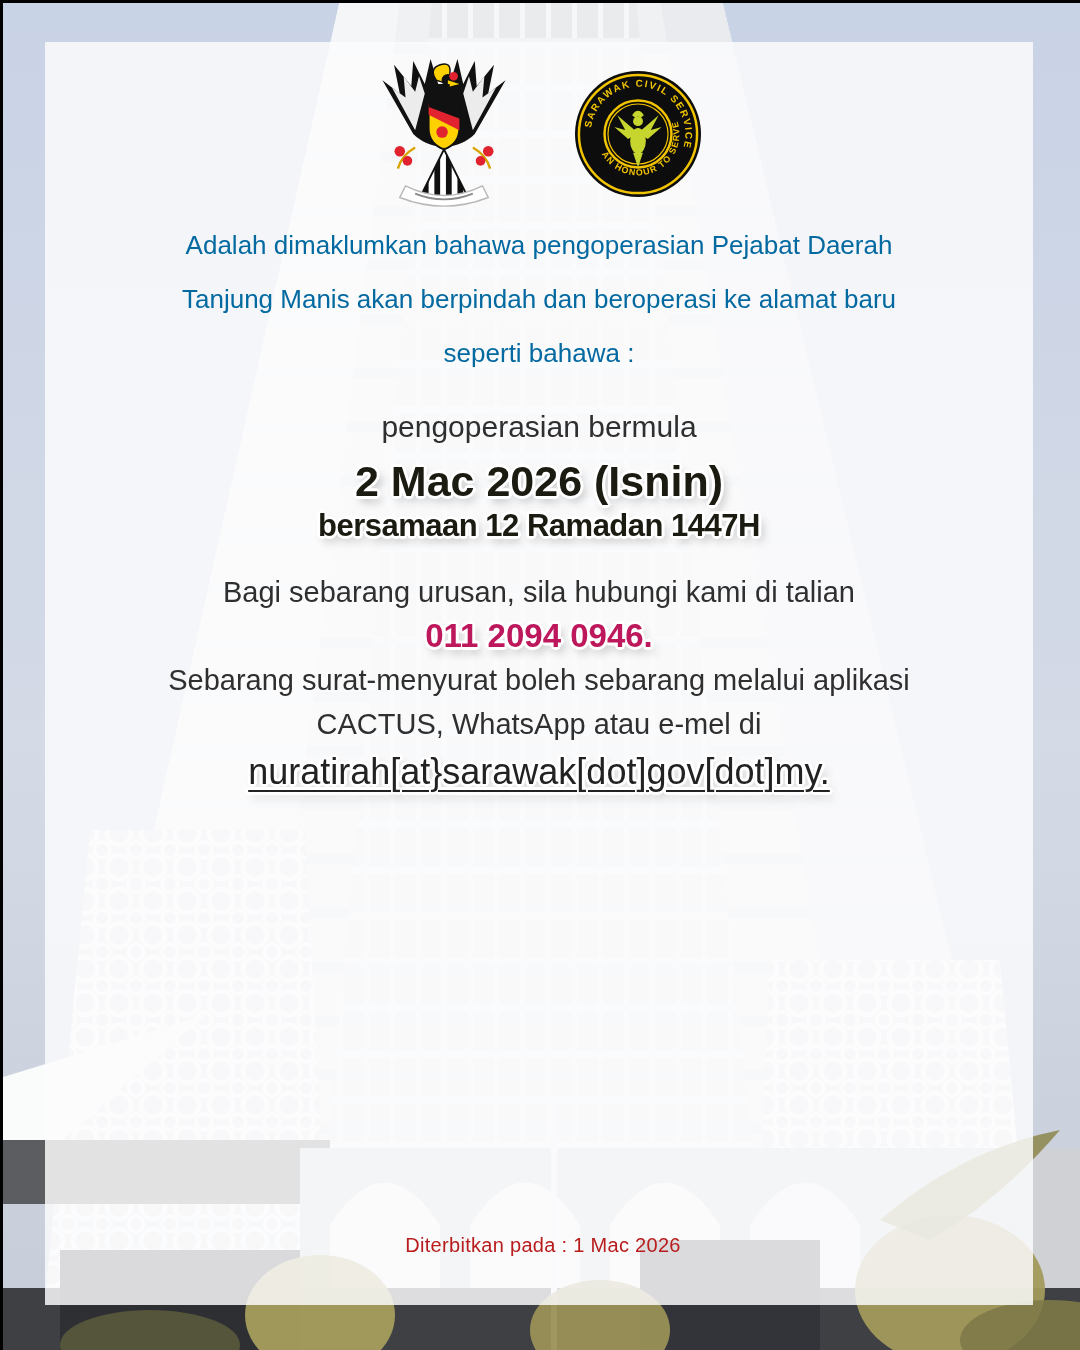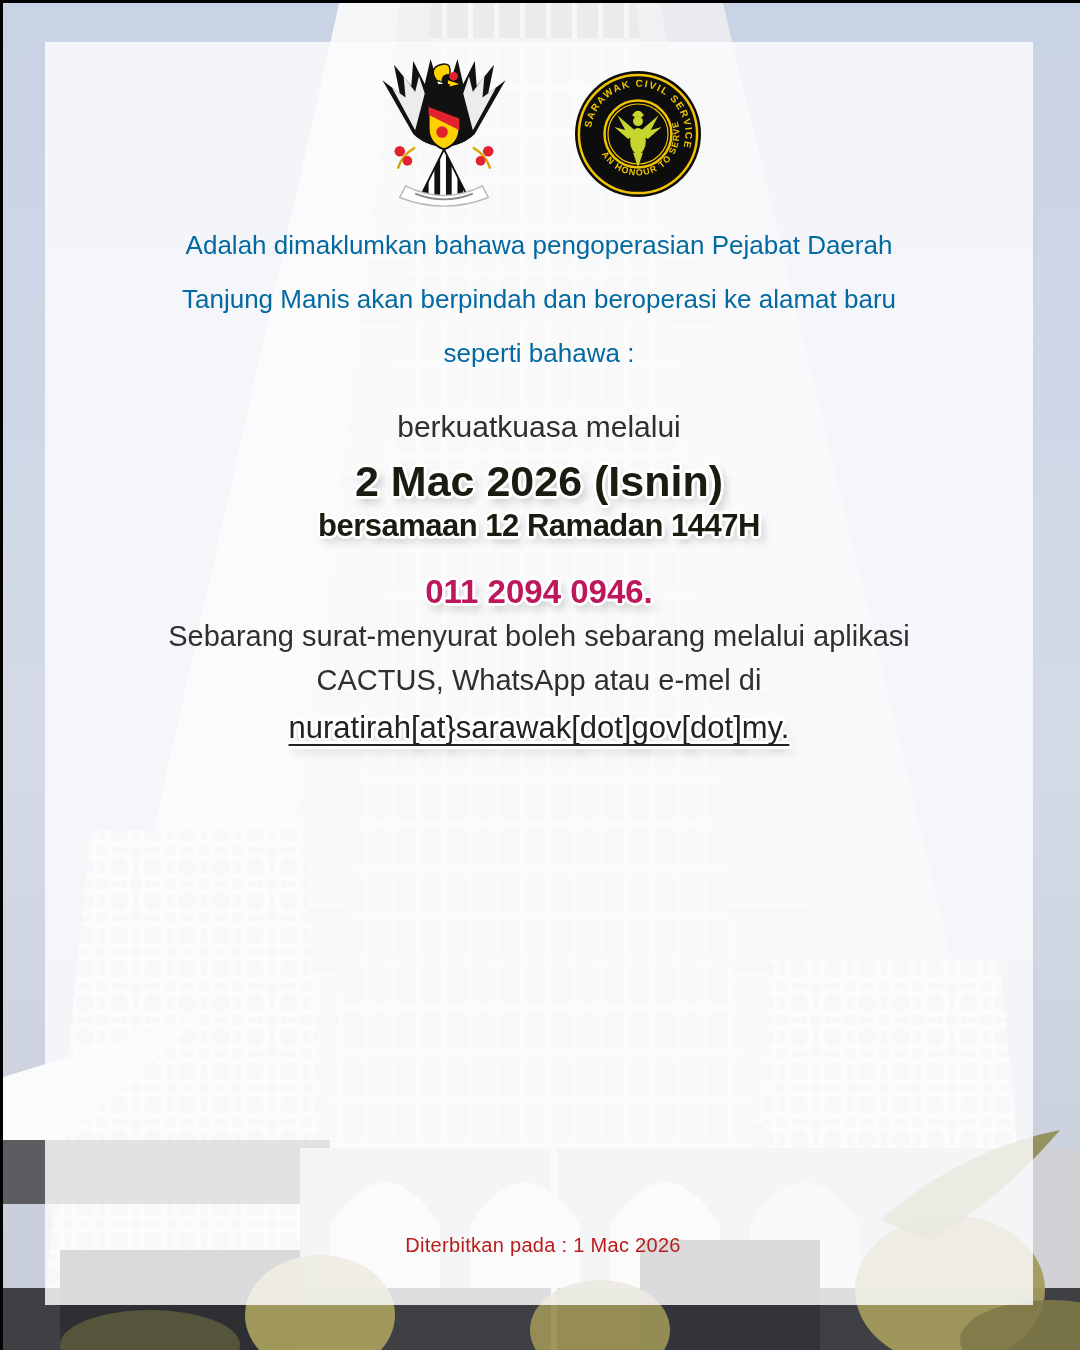--- a/index.html
+++ b/index.html
@@ -38,21 +38,21 @@
   .title{margin:18px 0 0 0;font-size:54px;font-weight:bold;line-height:60px;letter-spacing:0px;}
   .title .t-line{display:block;transform:scaleX(.92);}
   .intro{margin-top:8px;font-size:26px;line-height:54px;color:#0369a1;}
   .address{margin-top:10px;font-size:42px;font-weight:bold;line-height:53px;letter-spacing:-0.5px;}
   .effective{margin-top:28px;font-size:30px;line-height:38px;color:#2f2f2f;}
   .date-big{margin-top:8px;font-size:43px;font-weight:bold;line-height:54px;}
   .date-sub{font-size:31px;font-weight:bold;line-height:36px;letter-spacing:-0.5px;}
   .contact{margin-top:26px;font-size:29px;line-height:44px;color:#2f2f2f;}
   .phone{font-size:33px;font-weight:bold;color:#be185d;}
   .email{
-    display:inline-block;margin-top:4px;font-size:31px;color:#222;
+    display:inline-block;margin-top:4px;font-size:36px;color:#222;
     text-decoration:underline;text-decoration-thickness:2px;text-underline-offset:6px;
   }
   .footer-note{
     position:absolute;left:8px;right:0;bottom:48px;
     font-size:20px;color:#b91c1c;letter-spacing:0.3px;
   }
 </style>
 </head>
 <body>
 
@@ -201,26 +201,27 @@
     </div>
 
 
     <div class="intro">
       <div>Adalah dimaklumkan bahawa pengoperasian Pejabat Daerah</div>
       <div>Tanjung Manis akan berpindah dan beroperasi ke alamat baru</div>
       <div>seperti bahawa :</div>
     </div>
 
 
-    <div class="effective">berkuatkuasa melalui</div>
+    <div class="effective">pengoperasian bermula</div>
 
     <div class="date-big outline-md">2 Mac 2026 (Isnin)</div>
     <div class="date-sub outline-md">bersamaan 12 Ramadan 1447H</div>
 
     <div class="contact">
+      <div>Bagi sebarang urusan, sila hubungi kami di talian</div>
       <div class="phone outline-md">011 2094 0946.</div>
       <div>Sebarang surat-menyurat boleh sebarang melalui aplikasi</div>
       <div>CACTUS, WhatsApp atau e-mel di</div>
       <div>
         <span class="email outline-md">nuratirah[at}sarawak[dot]gov[dot]my.</span>
       </div>
     </div>
 
     <div class="footer-note">Diterbitkan pada : 1 Mac 2026</div>
 

